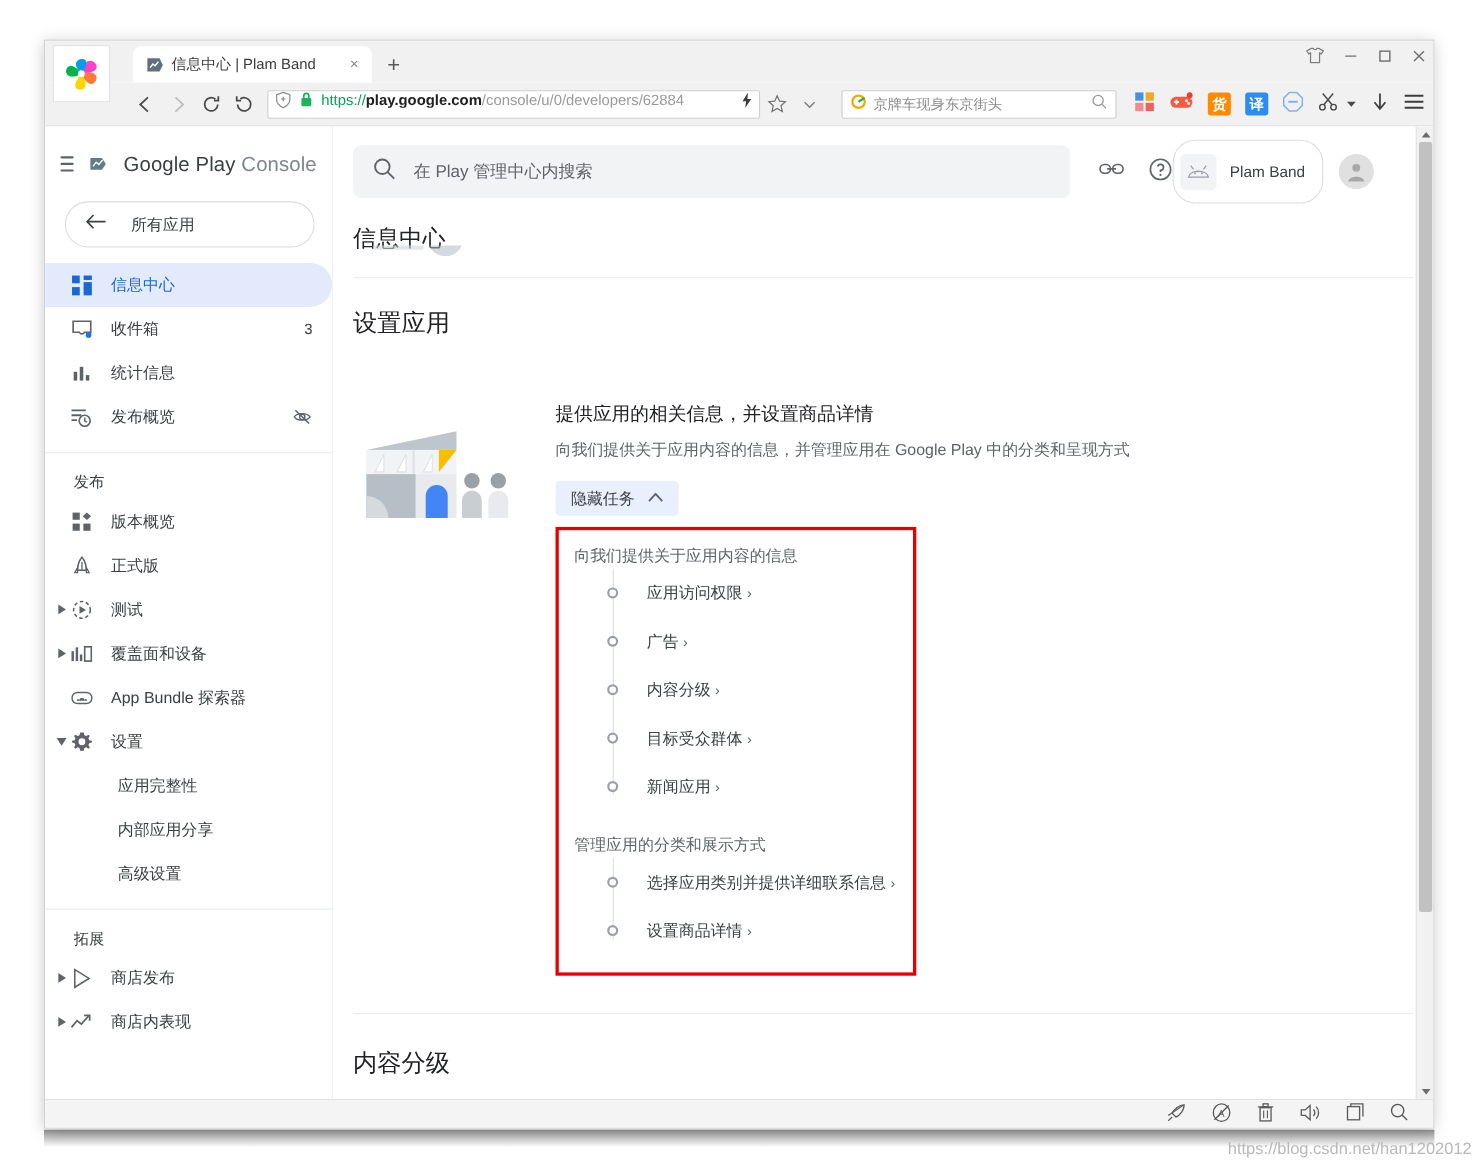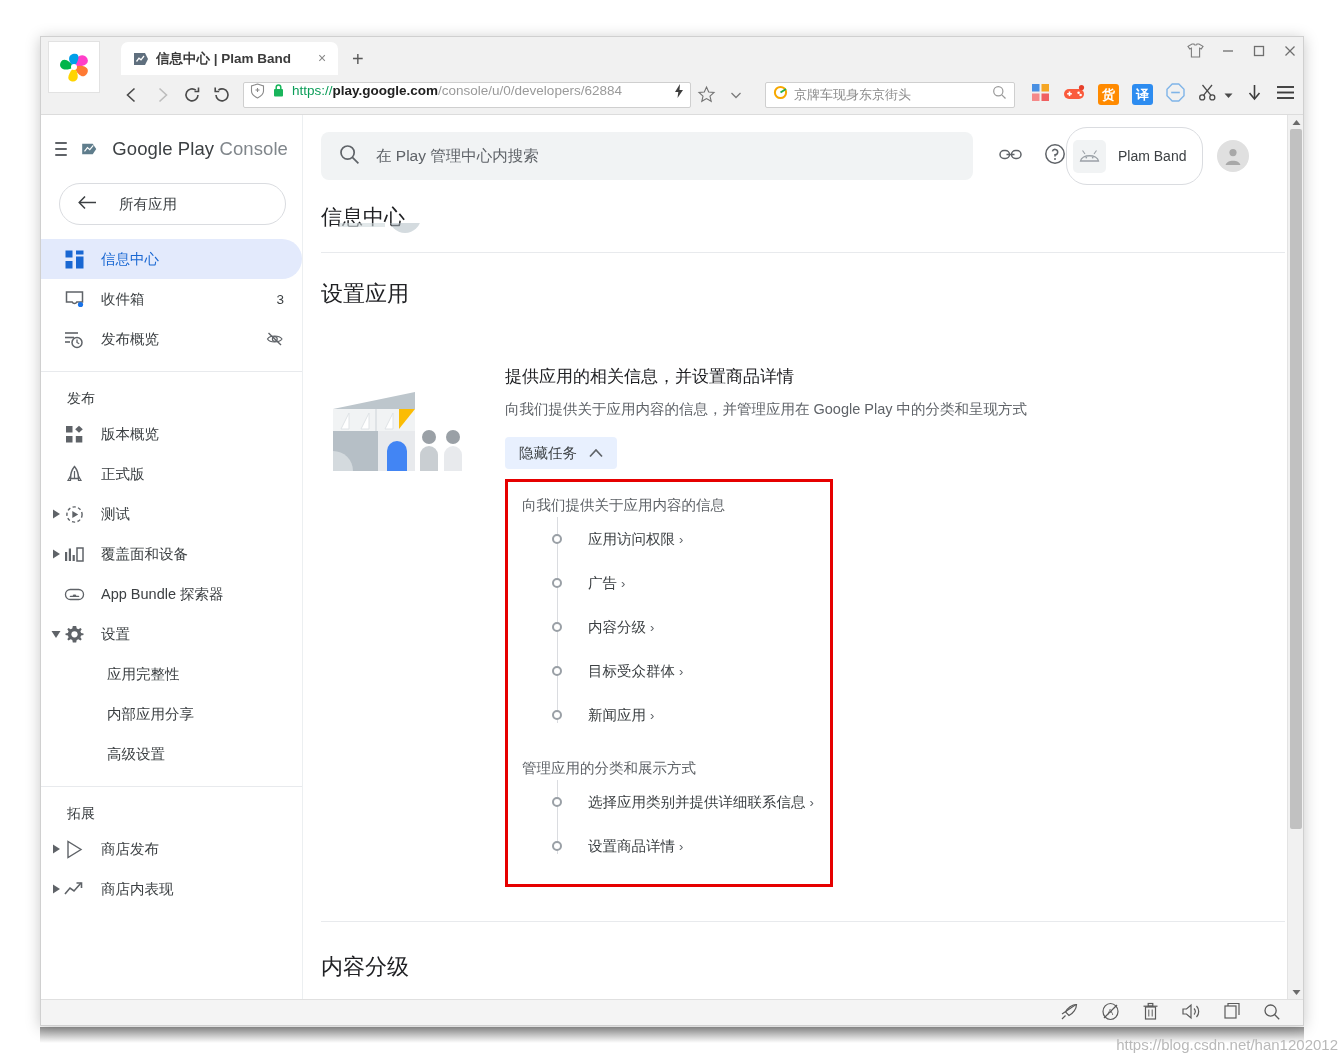--- a/index.html
+++ b/index.html
@@ -51,21 +51,20 @@
     border-top-right-radius: 7px;
     display: flex; align-items: center;
     padding: 0 8px 0 12px;
     position: relative;
   }
   .tab-favicon { width: 16px; height: 14px; flex: 0 0 16px; margin-right: 7px; }
   .tab-title {
     font-size: 13.5px; color: #3b3b3b;
     white-space: nowrap; overflow: hidden; text-overflow: ellipsis;
     flex: 1;
-    font-weight: bold;
   }
   .tab-close {
     width: 16px; height: 16px; flex: 0 0 16px;
     color: #888; font-size: 14px; line-height: 15px; text-align: center;
   }
   .new-tab {
     margin-left: 14px; margin-bottom: 7px;
     font-size: 20px; color: #5a5a5a; line-height: 18px;
   }
   .win-ctrls {
@@ -599,20 +598,30 @@
             <span class="ico">
               <svg width="19" height="19" viewBox="0 0 19 19">
                   <path d="M1.5 2 L17.5 2 L17.5 12 L11.8 12 A2.5 2.5 0 0 1 7.2 12 L1.5 12 Z" fill="none" stroke="#5f6368" stroke-width="1.5"></path>
                   <circle cx="15.5" cy="14.5" r="2.6" fill="#1a73e8"></circle>
                 </svg>
             </span>
             <span class="lbl">收件箱</span>
             <span class="trail">3</span>
           </div>
 
+          <div class="navitem">
+            <span class="ico">
+              <svg width="19" height="19" viewBox="0 0 19 19">
+                  <rect x="2" y="8" width="3.2" height="8" fill="#5f6368"></rect>
+                  <rect x="7.5" y="3.5" width="3.2" height="12.5" fill="#5f6368"></rect>
+                  <rect x="13" y="11" width="3.2" height="5" fill="#5f6368"></rect>
+                </svg>
+            </span>
+            <span class="lbl">统计信息</span>
+          </div>
 
           <div class="navitem">
             <span class="ico">
               <svg width="20" height="19" viewBox="0 0 20 19">
                   <line x1="1" y1="3" x2="14" y2="3" stroke="#5f6368" stroke-width="1.6"></line>
                   <line x1="1" y1="7.5" x2="10" y2="7.5" stroke="#5f6368" stroke-width="1.6"></line>
                   <line x1="1" y1="12" x2="6" y2="12" stroke="#5f6368" stroke-width="1.6"></line>
                   <circle cx="13" cy="12.5" r="5" fill="none" stroke="#5f6368" stroke-width="1.5"></circle>
                   <polyline points="13,9.5 13,12.5 15.2,13.8" fill="none" stroke="#5f6368" stroke-width="1.3"></polyline>
                 </svg>

